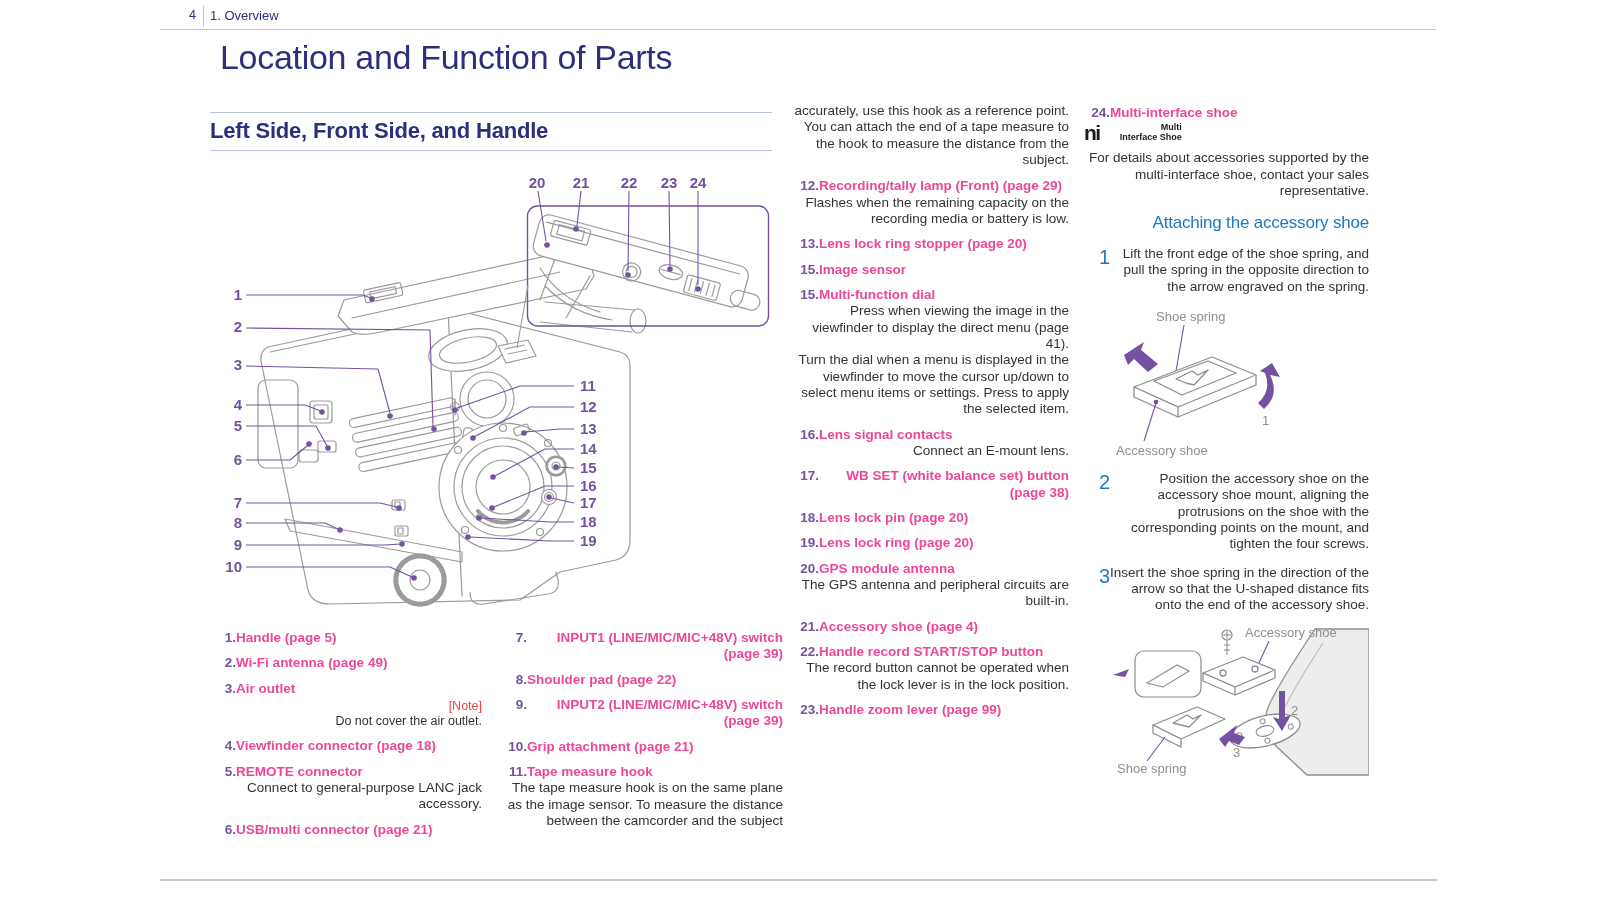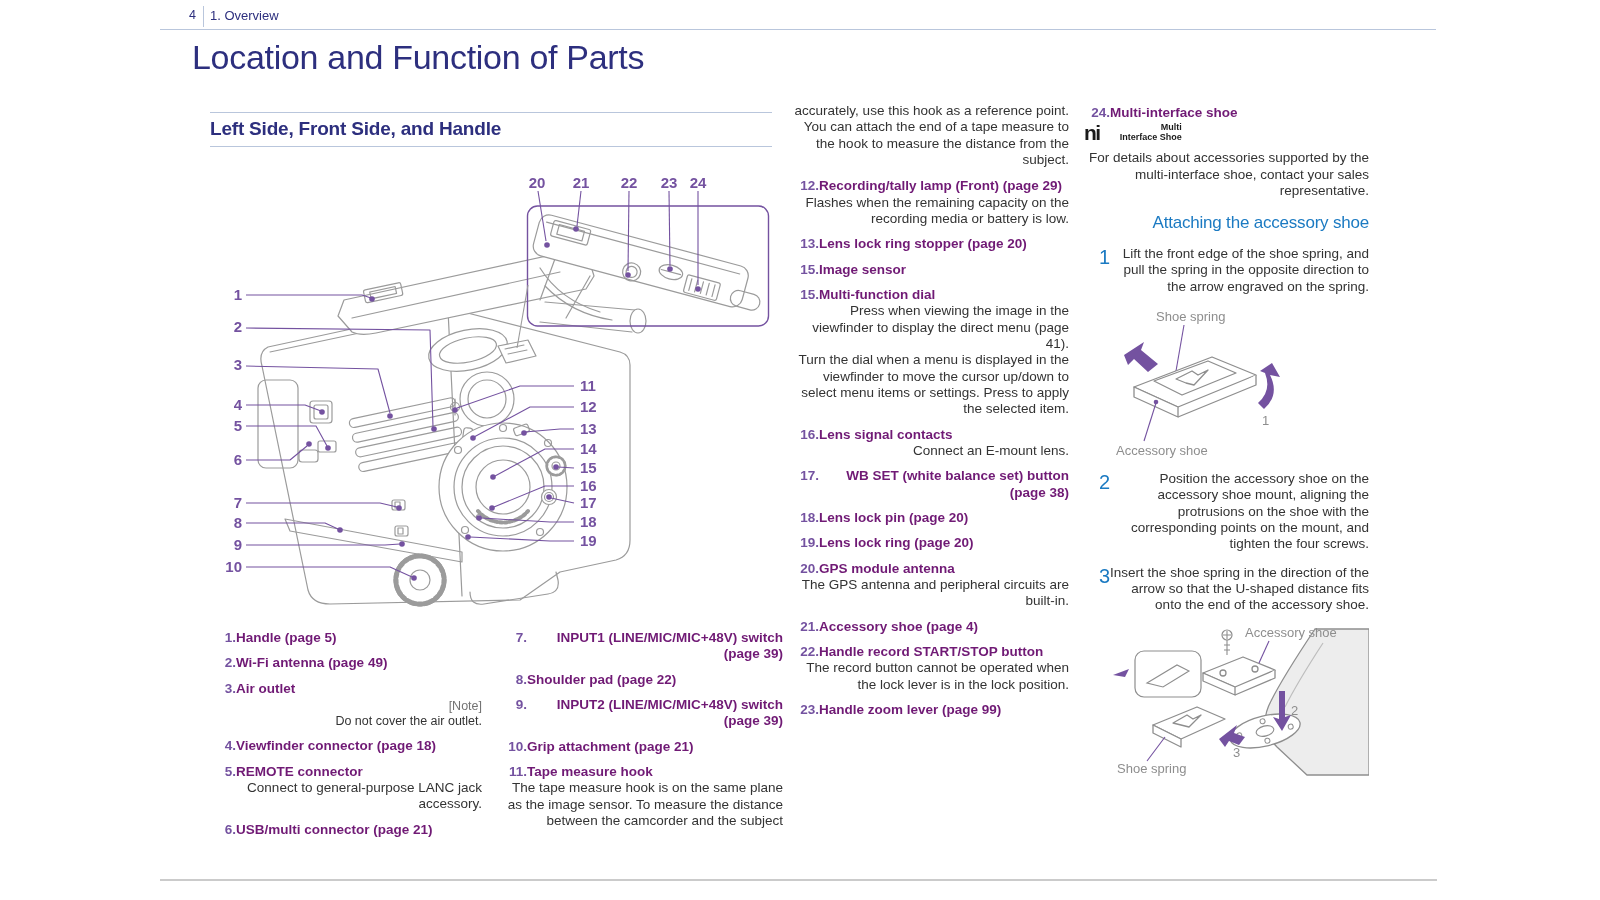--- a/index.html
+++ b/index.html
@@ -5,39 +5,39 @@
   html,body{margin:0;padding:0;background:#ffffff;}
   body{width:1600px;height:900px;position:relative;font-family:"Liberation Sans",sans-serif;color:#333;overflow:hidden;}
   .abs{position:absolute;}
 
   
   .hdr-num{left:170px;top:8px;width:26px;text-align:right;font-size:12.5px;color:#2d2f7e;}
   .hdr-sep{left:203px;top:6px;width:1px;height:21px;background:#b9c6dc;}
   .hdr-chapter{left:210px;top:8px;font-size:13px;color:#2d2f7e;}
   .hdr-rule{left:160px;top:29px;width:1276px;height:1px;background:#b9c6dc;}
 
-  .page-title{left:192px;top:38px;font-size:34px;color:#2d2f7e;letter-spacing:-0.3px;}
+  .page-title{left:220px;top:38px;font-size:34px;color:#2d2f7e;letter-spacing:-0.3px;}
 
   .sec-wrap{left:210px;top:112px;width:562px;}
   .sec-rule{height:1px;background:#b9c6dc;}
-  .sec-head{font-size:19px;font-weight:700;color:#2d2f7e;padding:5px 0 6px 0;letter-spacing:-0.2px;}
+  .sec-head{font-size:22px;font-weight:700;color:#2d2f7e;padding:5px 0 6px 0;letter-spacing:-0.2px;}
 
   
   .col{font-size:13.5px;line-height:1.21;color:#333;text-align:right;}
   .col1{left:210px;top:630px;width:272px;}
   .col2{left:501px;top:630px;width:282px;}
   .col3{left:793px;top:103px;width:276px;}
   .col4{left:1084px;top:105px;width:285px;}
 
   .item{margin-bottom:9px;}
   .ihead{display:flex;}
   .inum{color:#7452a0;font-weight:700;min-width:26px;flex-shrink:0;}
-  .ilabel{font-weight:700;color:#701a75;}
+  .ilabel{font-weight:700;color:#ec4899;}
   .idesc{color:#333;}
-  .note-label{color:#737373;font-size:12.5px;margin-top:2px;}
+  .note-label{color:#ef4444;font-size:12.5px;margin-top:2px;}
   .note-text{font-size:12.5px;color:#333;margin-bottom:9px;}
   .cont-para{margin-bottom:10px;}
 
   
   .mi-logo{display:flex;align-items:center;margin:1px 0 7px 0;color:#1a1a1a;}
   .mi-symbol{font-weight:700;font-size:21px;letter-spacing:-1.5px;line-height:1;margin-right:20px;font-family:Liberation Sans, sans-serif;}
   .mi-text{font-size:9px;line-height:1.05;font-weight:700;}
 
   .blue-head{color:#1b7ac2;font-size:17px;margin:14px 0 12px 0;letter-spacing:-0.2px;}
   .step{display:flex;margin-bottom:12px;}

